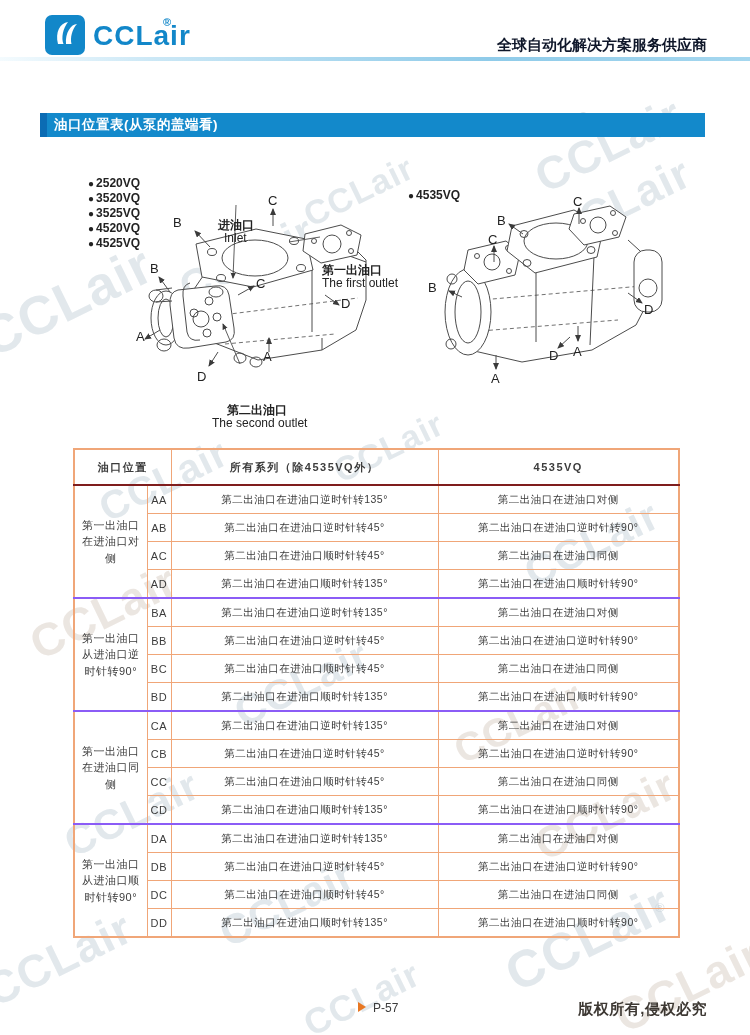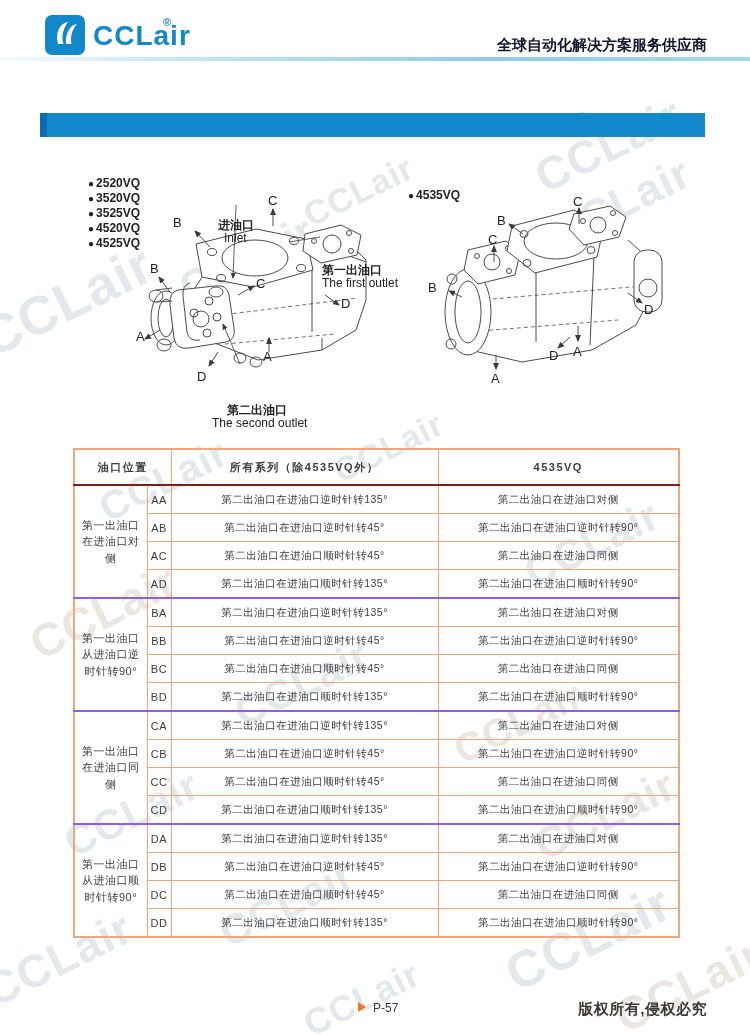--- a/index.html
+++ b/index.html
@@ -102,20 +102,21 @@
     <path d="M21,29 C20,18 26,9 32,9 C27,14 25,23 26.5,29 Z" fill="#ffffff"></path>
   </svg>
 </div>
 <span class="abs brand">CCLair</span>
 <span class="abs brand-reg">®</span>
 <span class="abs slogan">全球自动化解决方案服务供应商</span>
 <div class="abs header-line"></div>
 
 <div class="abs title-bar">
   <div class="title-accent"></div>
+  <span class="title-text">油口位置表(从泵的盖端看)</span>
 </div>
 
 <svg class="abs diagram-svg" width="650" height="235" viewBox="60 165 650 235" fill="none" stroke="#4c4c4c" stroke-width="1">
   <defs>
     <marker id="ah" markerWidth="8" markerHeight="8" refX="6" refY="3" orient="auto">
       <path d="M0,0 L7,3 L0,6 Z" fill="#3a3a3a" stroke="none"></path>
     </marker>
   </defs>
 
   <g>

